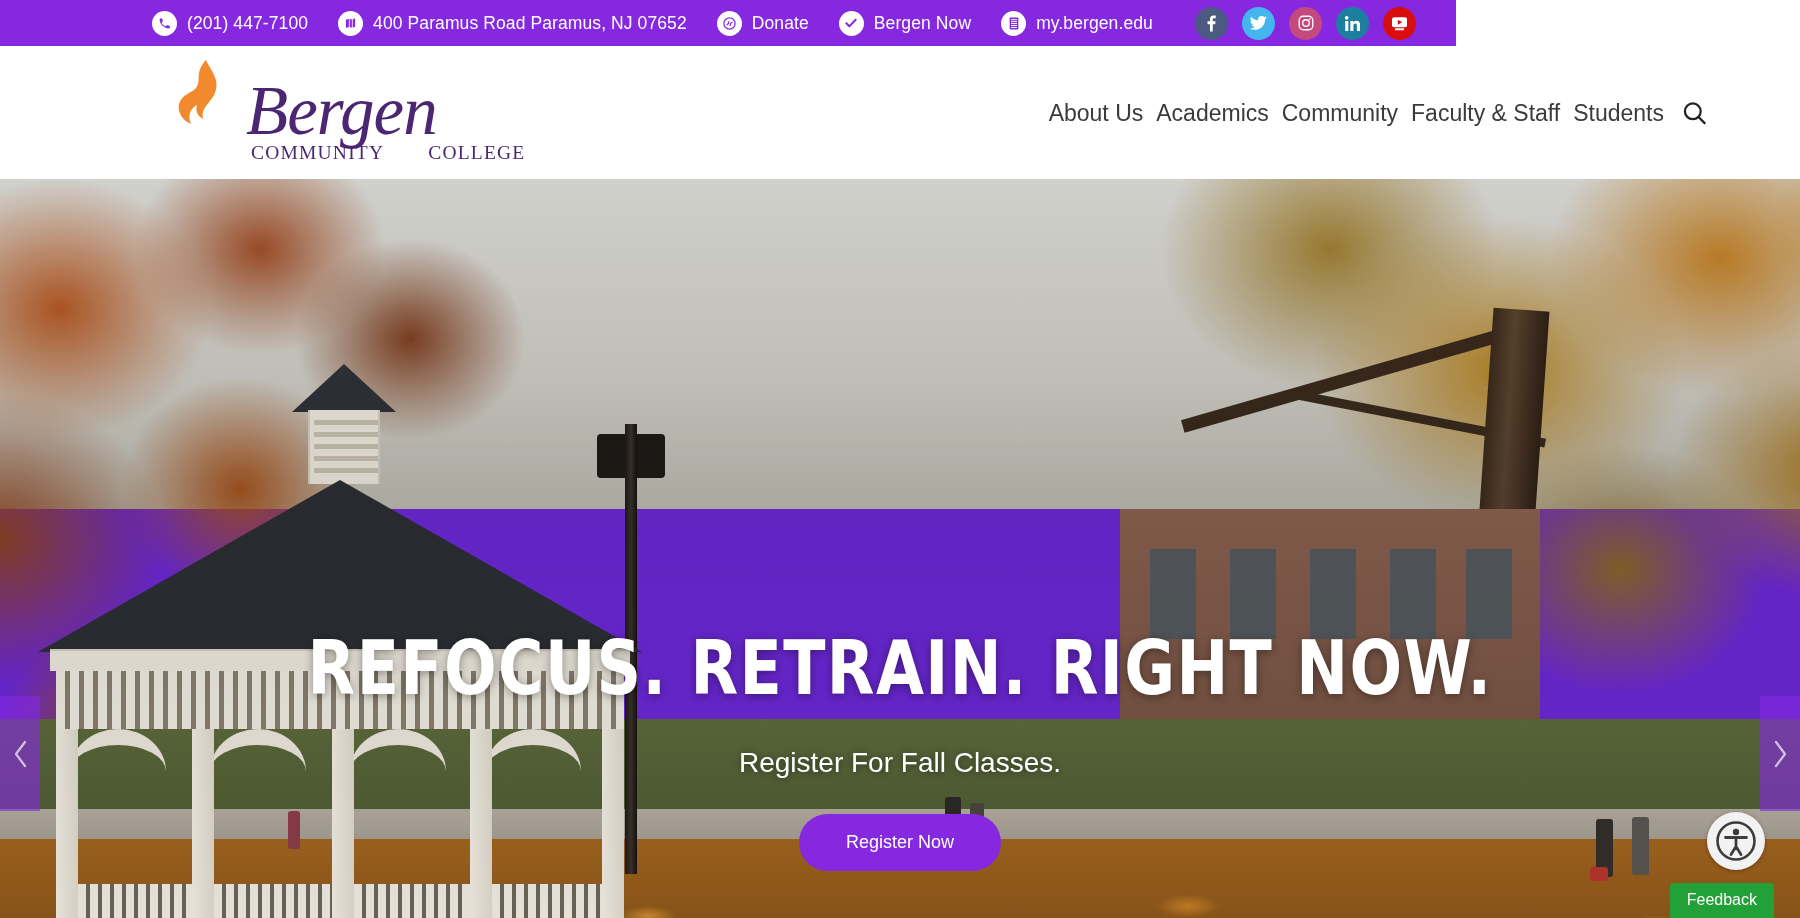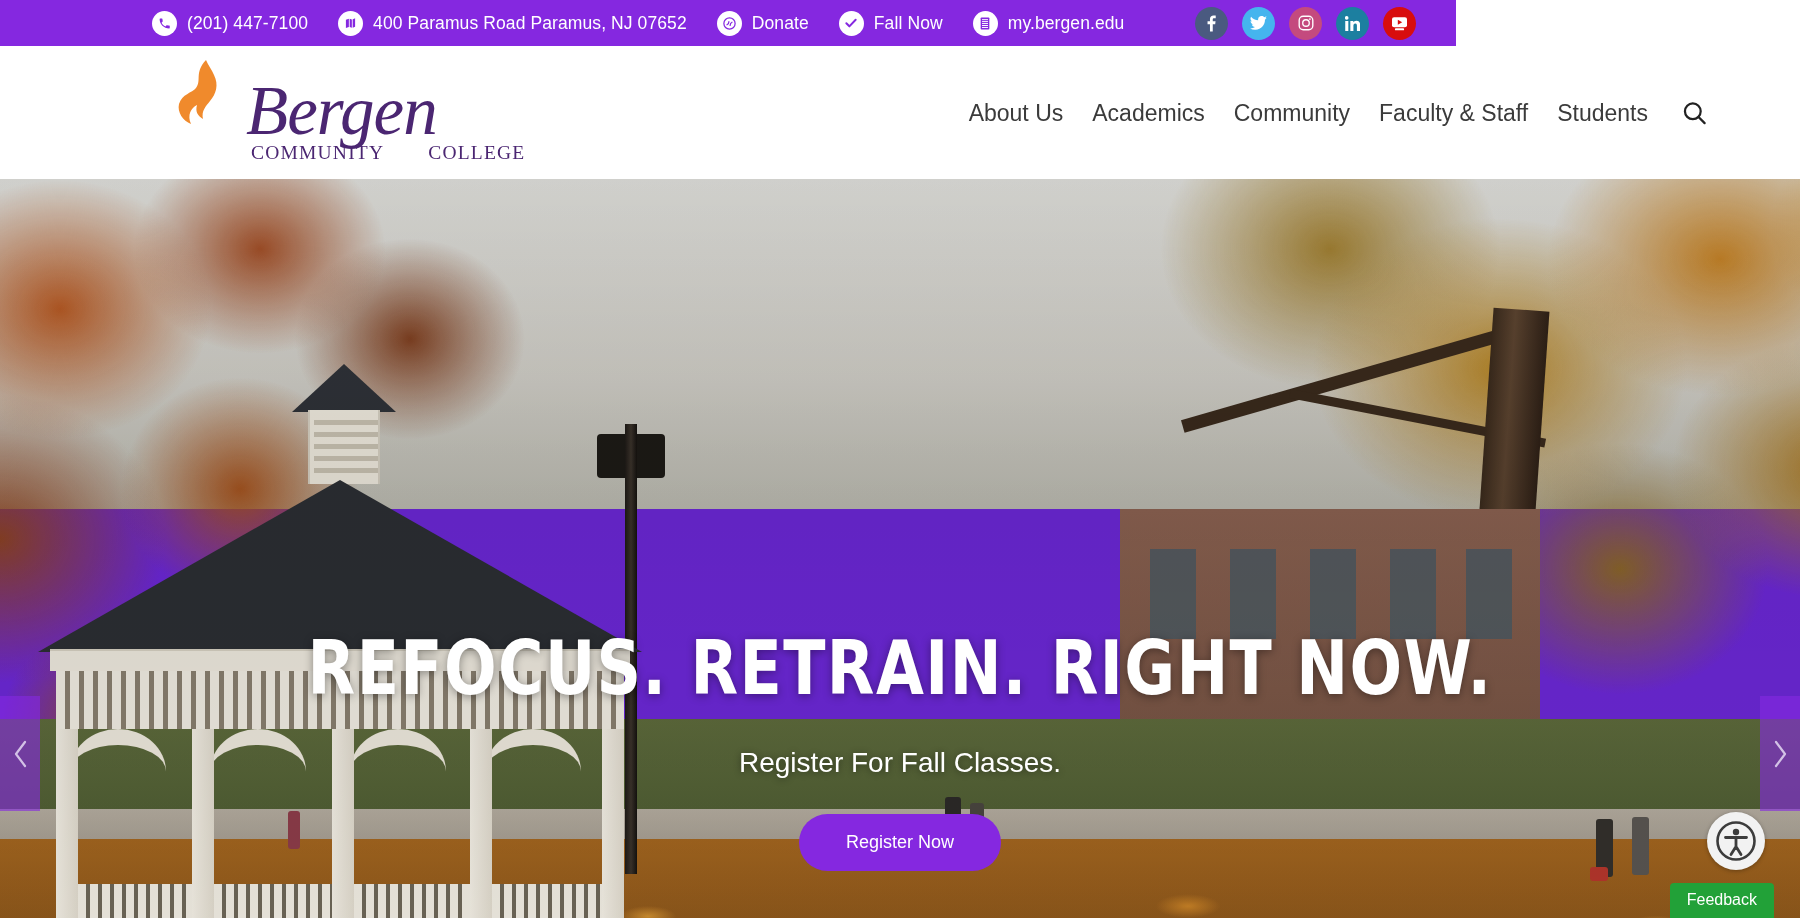--- a/index.html
+++ b/index.html
@@ -92,21 +92,21 @@
     font-family: "Liberation Serif", serif;
     font-size: 19.5px; color: #4b2672;
     letter-spacing: 1.2px;
     display: flex; gap: 44px;
     margin-top: 1px; padding-left: 5px;
   }
 
   .mainnav {
     position: absolute; right: 92px; top: 50%;
     transform: translateY(-50%);
-    display: flex; align-items: flex-end; gap: 29px;
+    display: flex; align-items: flex-end; gap: 13px;
   }
   .nav-item {
     font-size: 23px; color: #3b3b3b;
     text-decoration: none; cursor: pointer;
     white-space: nowrap;
   }
   .search-btn {
     margin-left: 4px; cursor: pointer;
     display: flex; align-items: center;
   }
@@ -360,21 +360,21 @@
       </span>
       <span>Donate</span>
     </a>
 
     <a class="top-link">
       <span class="top-ico">
         <svg width="14" height="14" viewBox="0 0 24 24" fill="none" stroke="#8528e0" stroke-width="3.4" stroke-linecap="round" stroke-linejoin="round">
           <path d="M4 12.5l5.2 5.2L20 6.5"></path>
         </svg>
       </span>
-      <span>Fall Now</span>
+      <span>Bergen Now</span>
     </a>
 
     <a class="top-link">
       <span class="top-ico">
         <svg width="12" height="13" viewBox="0 0 20 24" fill="#8528e0">
           <rect x="2" y="1" width="16" height="22" rx="1.5"></rect>
           <g fill="#ffffff">
             <rect x="4.5" y="4" width="11" height="1.8"></rect>
             <rect x="4.5" y="7.6" width="11" height="1.8"></rect>
             <rect x="4.5" y="11.2" width="11" height="1.8"></rect>

